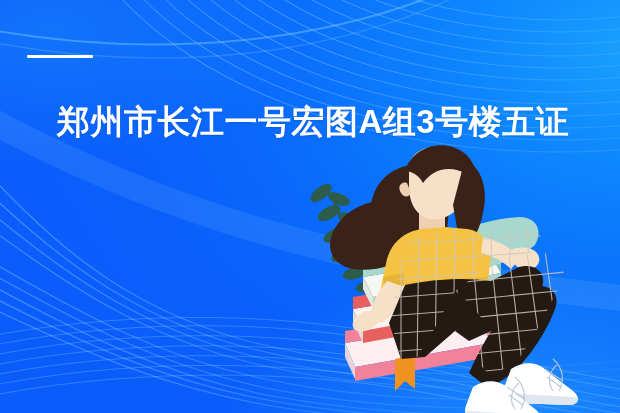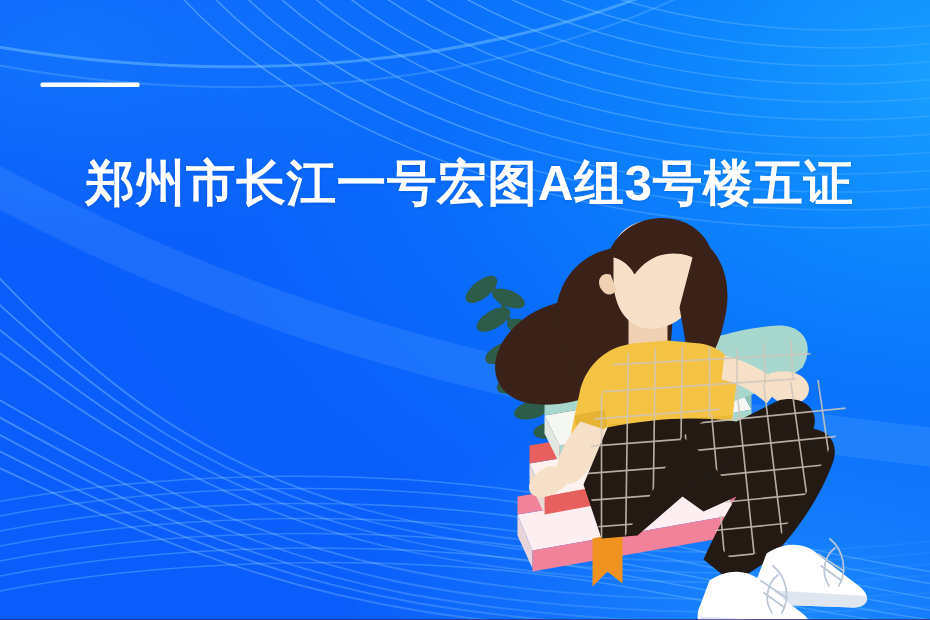--- a/index.html
+++ b/index.html
@@ -6,21 +6,21 @@
     margin: 0;
     padding: 0;
     background: #222;
   }
   #banner {
     position: relative;
     width: 620px;
     height: 413px;
     overflow: hidden;
     font-family: "Liberation Sans", "DejaVu Sans", sans-serif;
-    background: #6d28d9;
+    background: #1d4ed8;
   }
   
   .bg-base {
     position: absolute;
     inset: 0;
     background:
       radial-gradient(120% 130% at 102% 12%, #19a0ff 0%, #0d86fd 22%, #0a6cfc 48%, #0a5ffb 70%, #0a5cfb 100%);
   }
   .bg-sheen {
     position: absolute;

